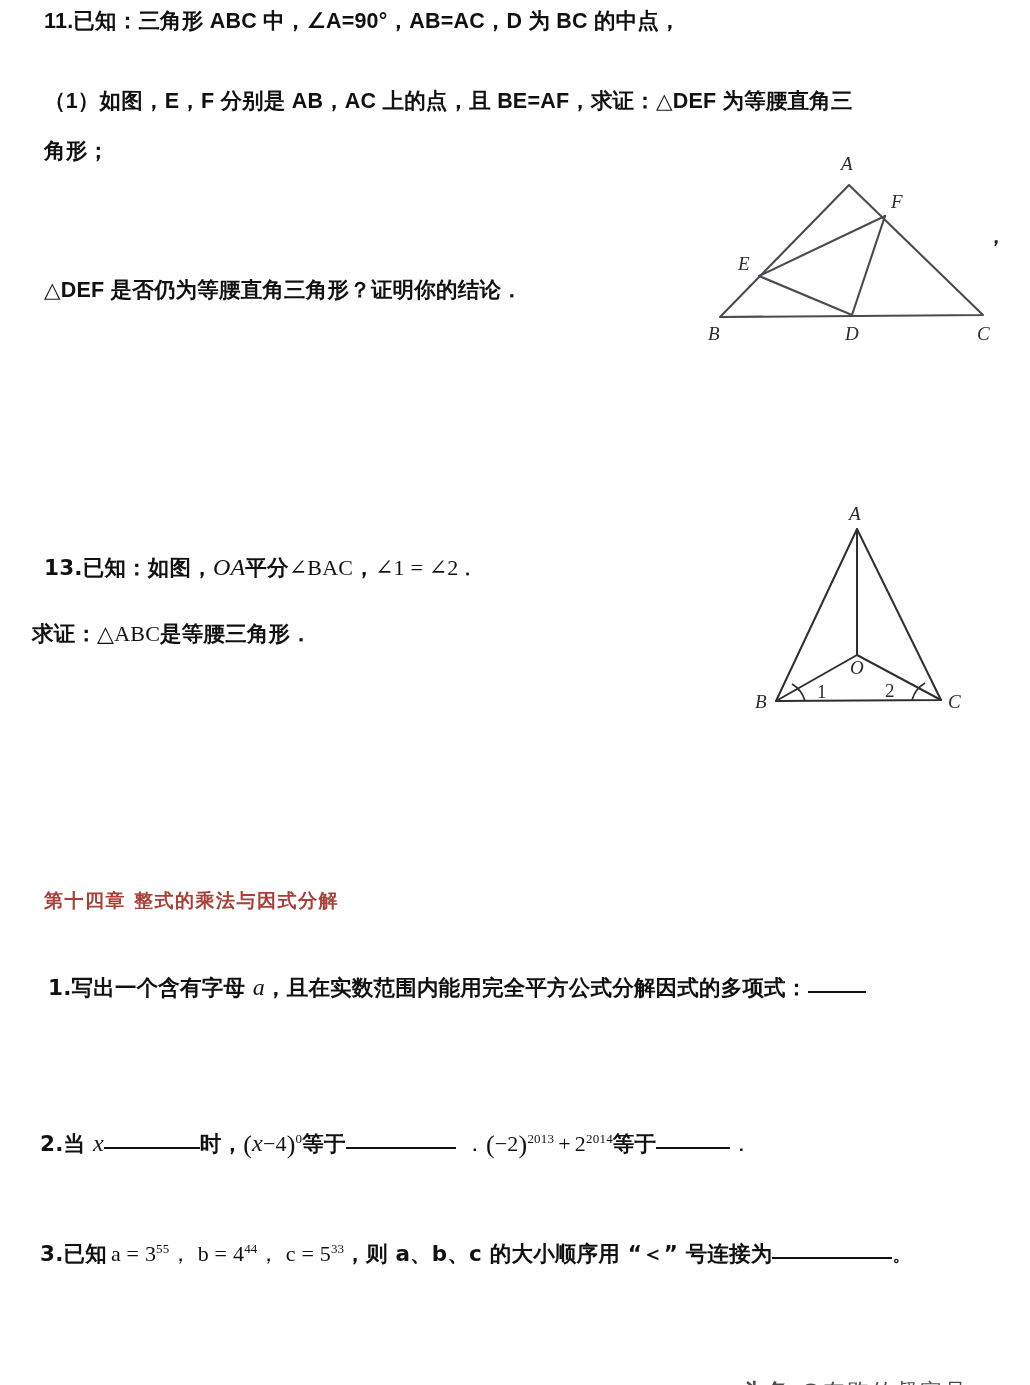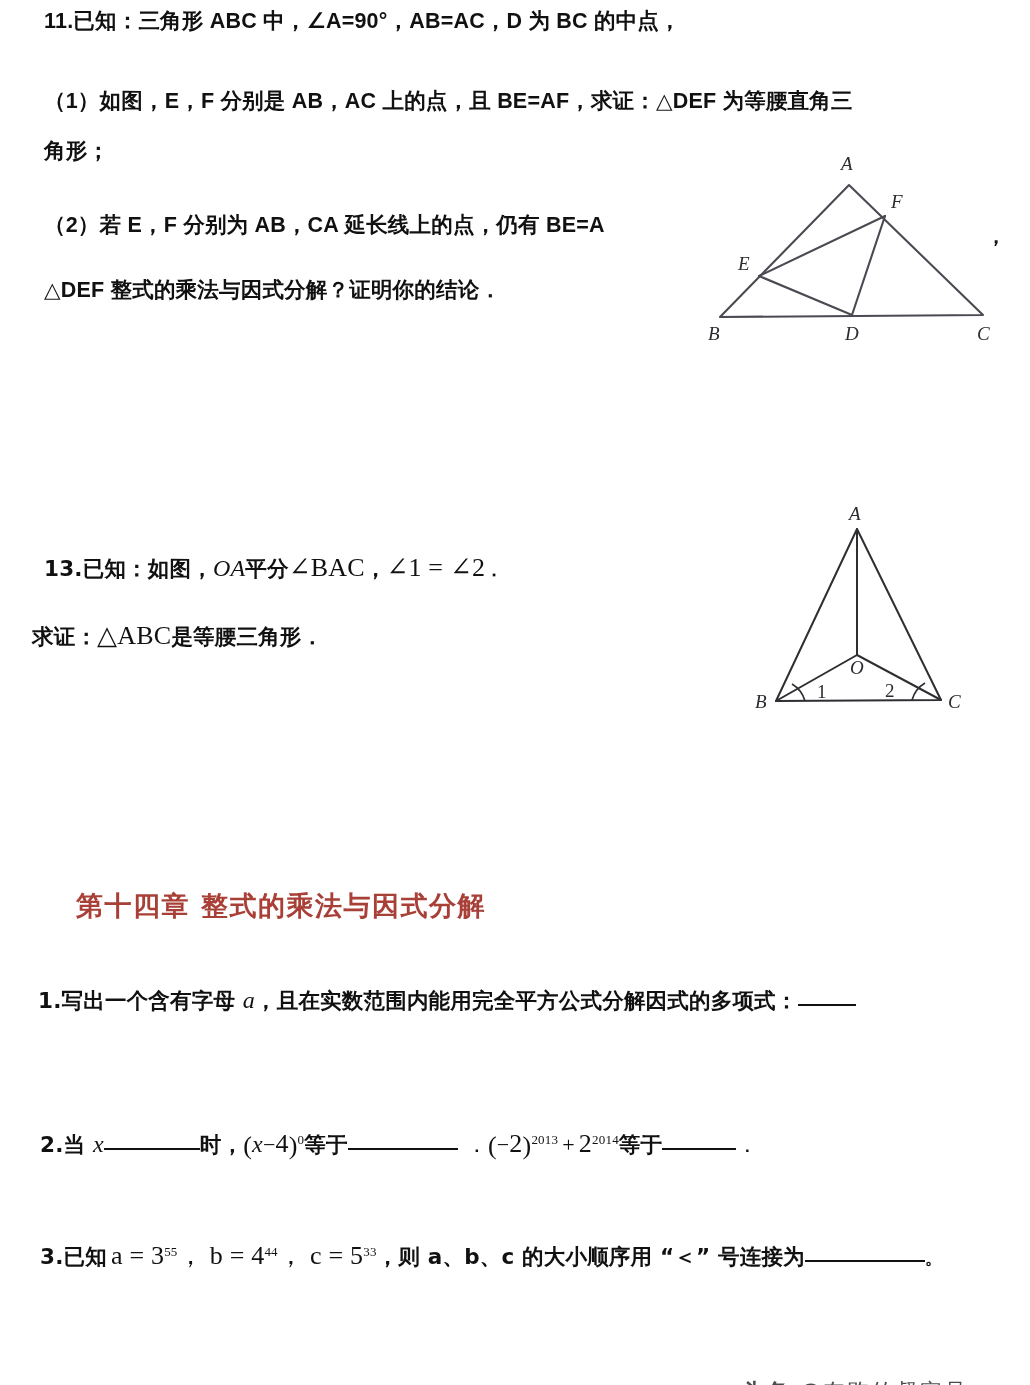--- a/index.html
+++ b/index.html
@@ -39,21 +39,21 @@
   .mi {
     font-family: "Liberation Serif", "DejaVu Serif", serif;
     font-style: italic;
     font-weight: 400;
     font-size: 24px;
   }
   .mn {
     font-family: "Liberation Serif", "DejaVu Serif", serif;
     font-style: normal;
     font-weight: 400;
-    font-size: 26px;
+    font-size: 22px;
   }
   .mop {
     font-family: "Liberation Serif", "DejaVu Serif", serif;
     font-style: normal;
     font-weight: 400;
     font-size: 22px;
   }
   sup.exp {
     font-family: "Liberation Serif", "DejaVu Serif", serif;
     font-style: normal;
@@ -82,25 +82,24 @@
   .b-lg { width: 110px; }
   .b-xl { width: 120px; }
 
   
   #chapter-heading {
     position: absolute;
     left: 44px;
     top: 888px;
     font-family: "DejaVu Sans", "Liberation Sans", sans-serif;
     font-weight: 700;
-    font-size: 27px;
+    font-size: 19px;
     letter-spacing: 1.5px;
     color: #a94038;
     white-space: nowrap;
-    margin-left: 32px;
   }
 
   
   .figure { position: absolute; }
   .figure svg { display: block; }
 
   
   #watermark {
     position: absolute;
     left: 742px;
@@ -120,25 +119,24 @@
 <body>
 
 <div id="page">
 
   <div class="qline" style="left:44px; top:8px;">11.已知：三角形 ABC 中，∠A=90°，AB=AC，D 为 BC 的中点，</div>
 
   <div class="qline" style="left:44px; top:88px;">（1）如图，E，F 分别是 AB，AC 上的点，且 BE=AF，求证：△DEF 为等腰直角三</div>
 
   <div class="qline" style="left:44px; top:138px;">角形；</div>
 
-  <div class="qline" style="left:44px; top:212px;">（2）若 E，F 分别为 AB，CA 延长线上的点，仍有 BE=A</div>
 
   <div class="qline" style="left:986px; top:224px; font-size:20px;">，</div>
 
-  <div class="qline" style="left:44px; top:277px;">△DEF 整式的乘法与因式分解？证明你的结论．</div>
+  <div class="qline" style="left:44px; top:277px;">△DEF 是否仍为等腰直角三角形？证明你的结论．</div>
 
   <div class="figure" style="left:700px; top:150px;">
     <svg width="310" height="200" viewBox="0 0 310 200">
       <g stroke="#4a4a52" stroke-width="2.1" fill="none" stroke-linecap="round" stroke-linejoin="round">
 
         <path d="M149,35 L20,167 L283,165 Z"></path>
 
         <path d="M59,126 L185,66"></path>
         <path d="M59,126 L152,165"></path>
         <path d="M185,66 L152,165"></path>
@@ -186,21 +184,21 @@
       </g>
       <g font-family="Liberation Serif, DejaVu Serif, serif" font-style="normal" font-size="19" fill="#2b2b30">
         <text x="72" y="198">1</text>
         <text x="140" y="197">2</text>
       </g>
     </svg>
   </div>
 
   <div id="chapter-heading">第十四章 整式的乘法与因式分解</div>
 
-  <div class="qline" style="left:38px; top:972px;margin-top:13px;">
+  <div class="qline" style="left:48px; top:972px;">
     <span class="cn">1.写出一个含有字母 </span><span class="mi">a</span><span class="cn">，且在实数范围内能用完全平方公式分解因式的多项式：</span><span class="blank b-xs"></span>
   </div>
 
   <div class="qline" style="left:40px; top:1128px;">
     <span class="cn">2.当 </span><span class="mi">x</span><span class="blank b-md"></span><span class="cn">时，</span><span class="paren-big">(</span><span class="mi">x</span><span class="mop">−</span><span class="mn">4</span><span class="paren-big">)</span><sup class="exp">0</sup><span class="cn">等于</span><span class="blank b-lg"></span><span class="mop" style="padding-left:8px;">．</span><span class="paren-big">(</span><span class="mop">−</span><span class="mn">2</span><span class="paren-big">)</span><sup class="exp">2013</sup><span class="mop" style="padding:0 4px;">+</span><span class="mn">2</span><sup class="exp">2014</sup><span class="cn">等于</span><span class="blank b-sm"></span><span class="mop">．</span>
   </div>
 
   <div class="qline" style="left:40px; top:1240px;">
     <span class="cn">3.已知</span><span class="mn" style="padding-left:4px;">a = 3</span><sup class="exp">55</sup><span class="mn" style="padding-right:6px;">，</span><span class="mn">b = 4</span><sup class="exp">44</sup><span class="mn" style="padding-right:6px;">，</span><span class="mn">c = 5</span><sup class="exp">33</sup><span class="cn">，则 a、b、c 的大小顺序用 “＜” 号连接为</span><span class="blank b-xl"></span><span class="cn" style="font-size:18px;">。</span>
   </div>

